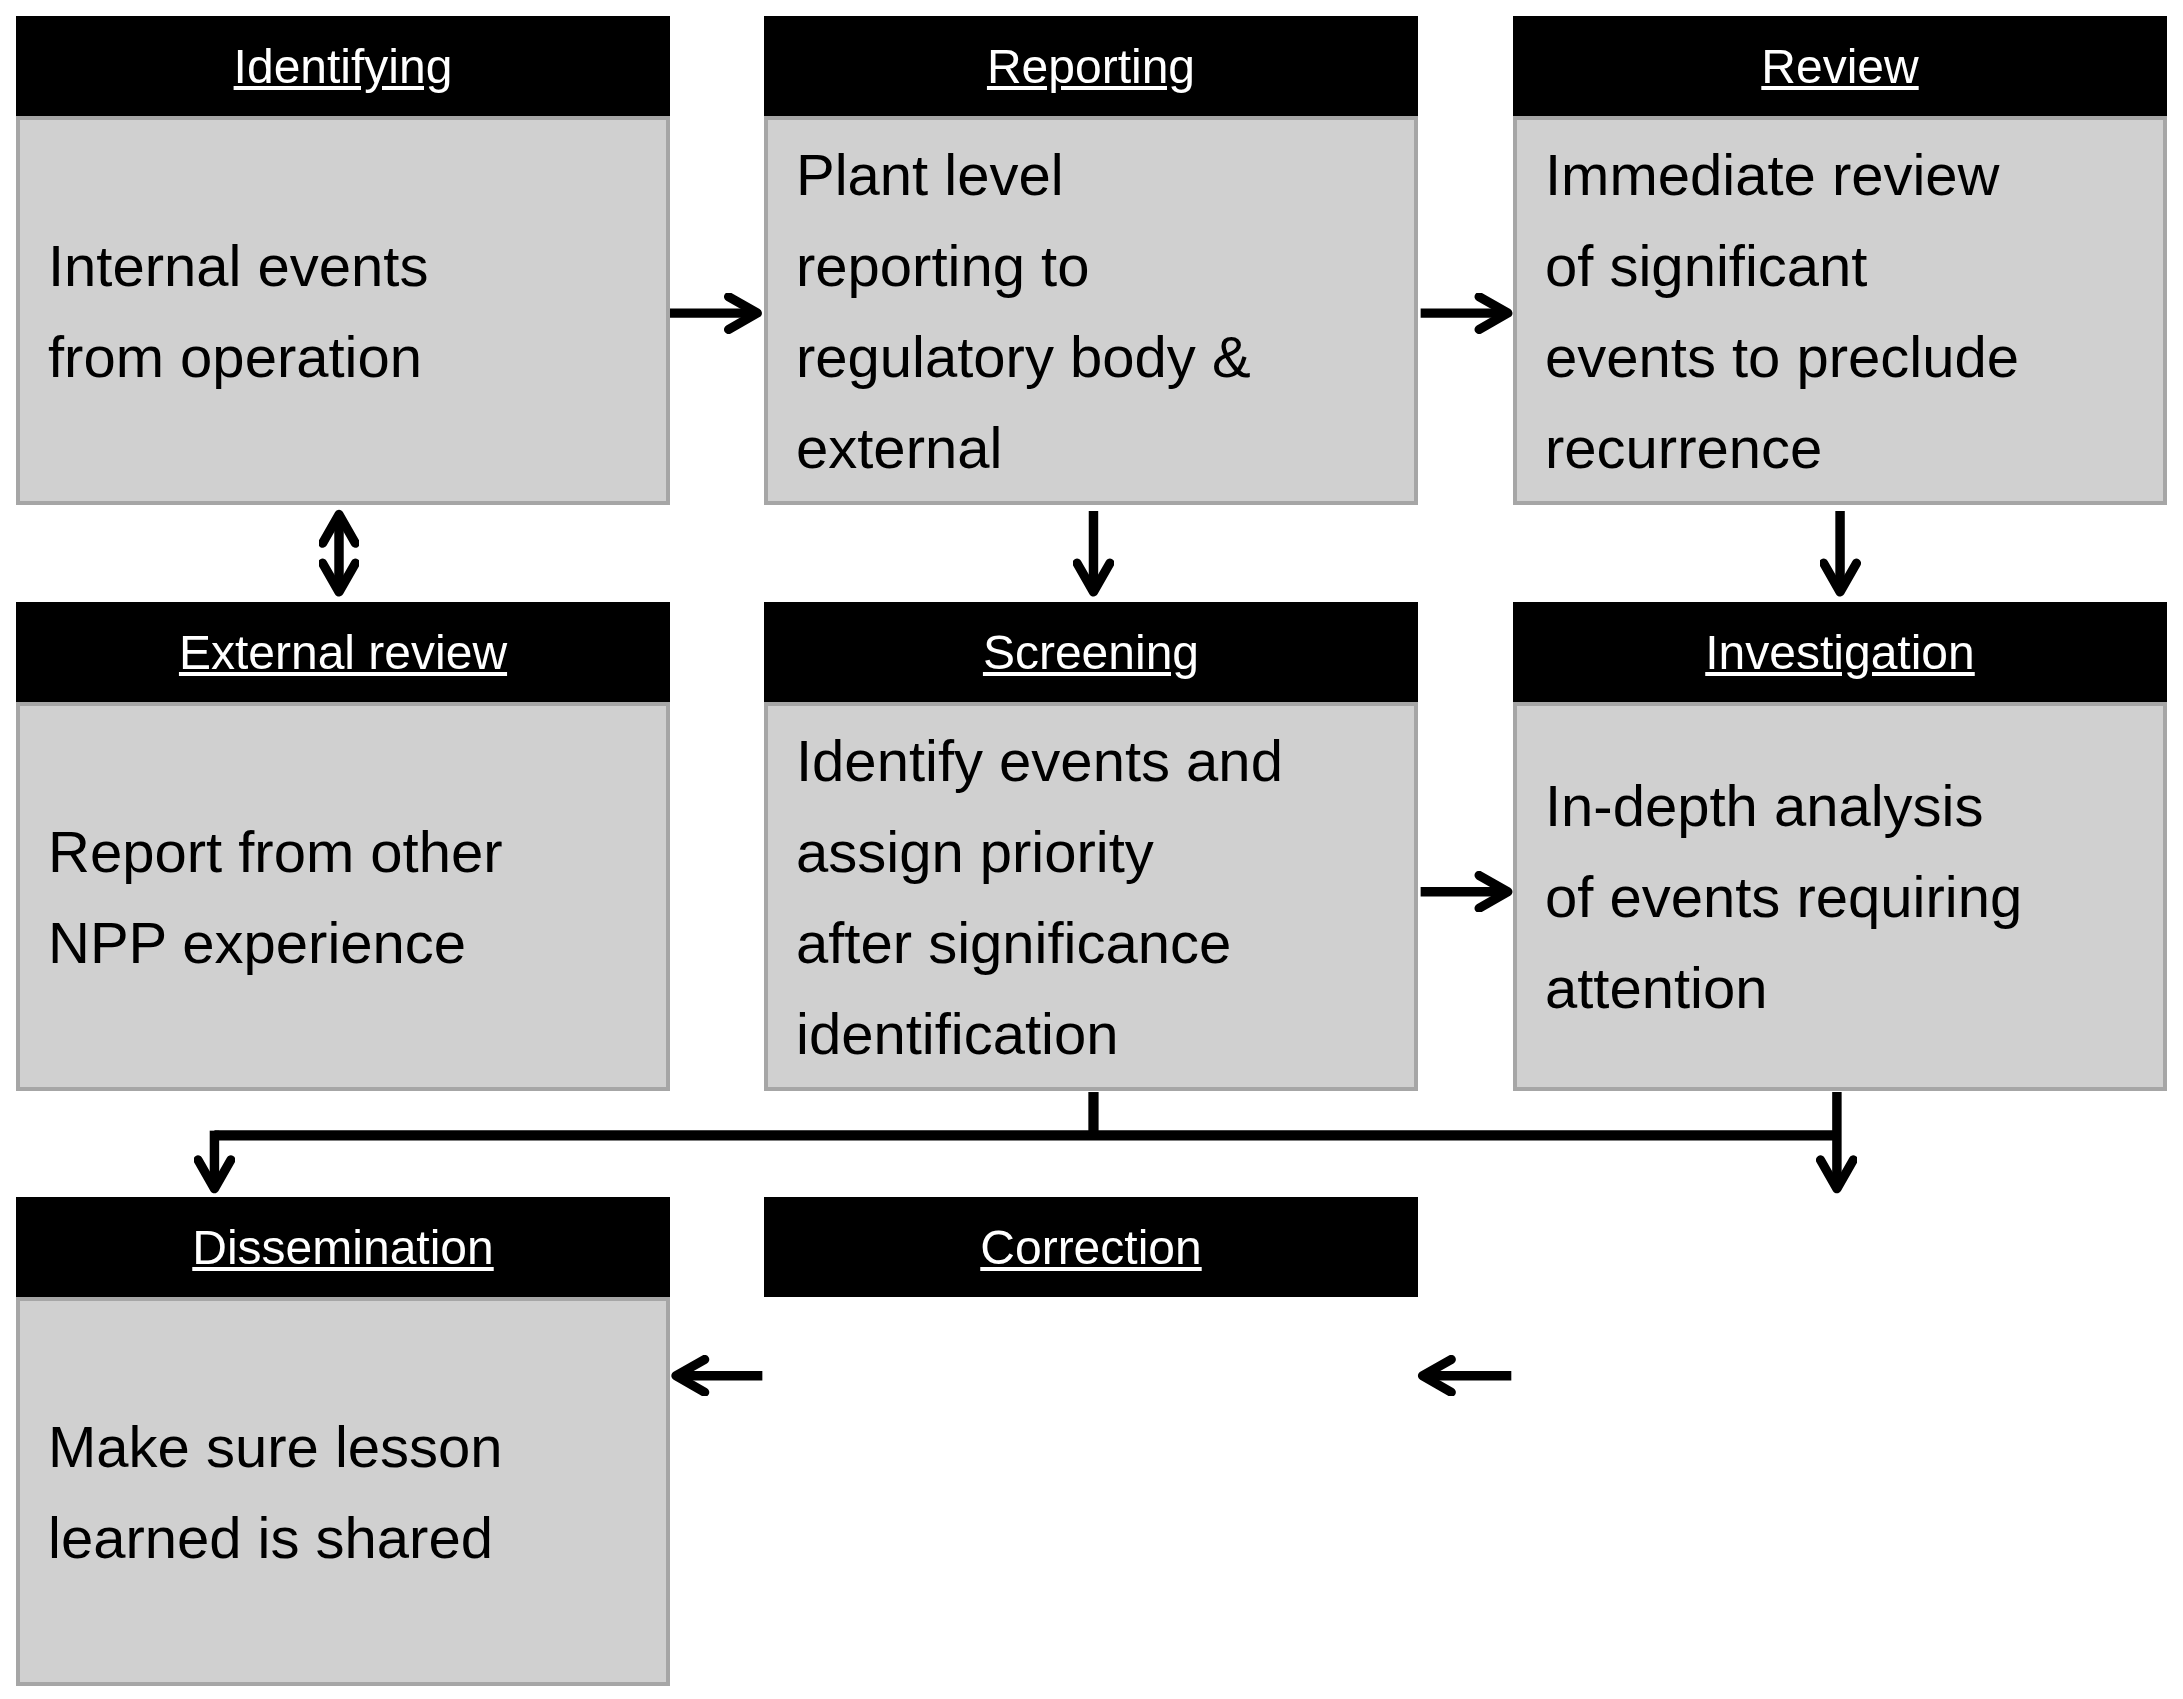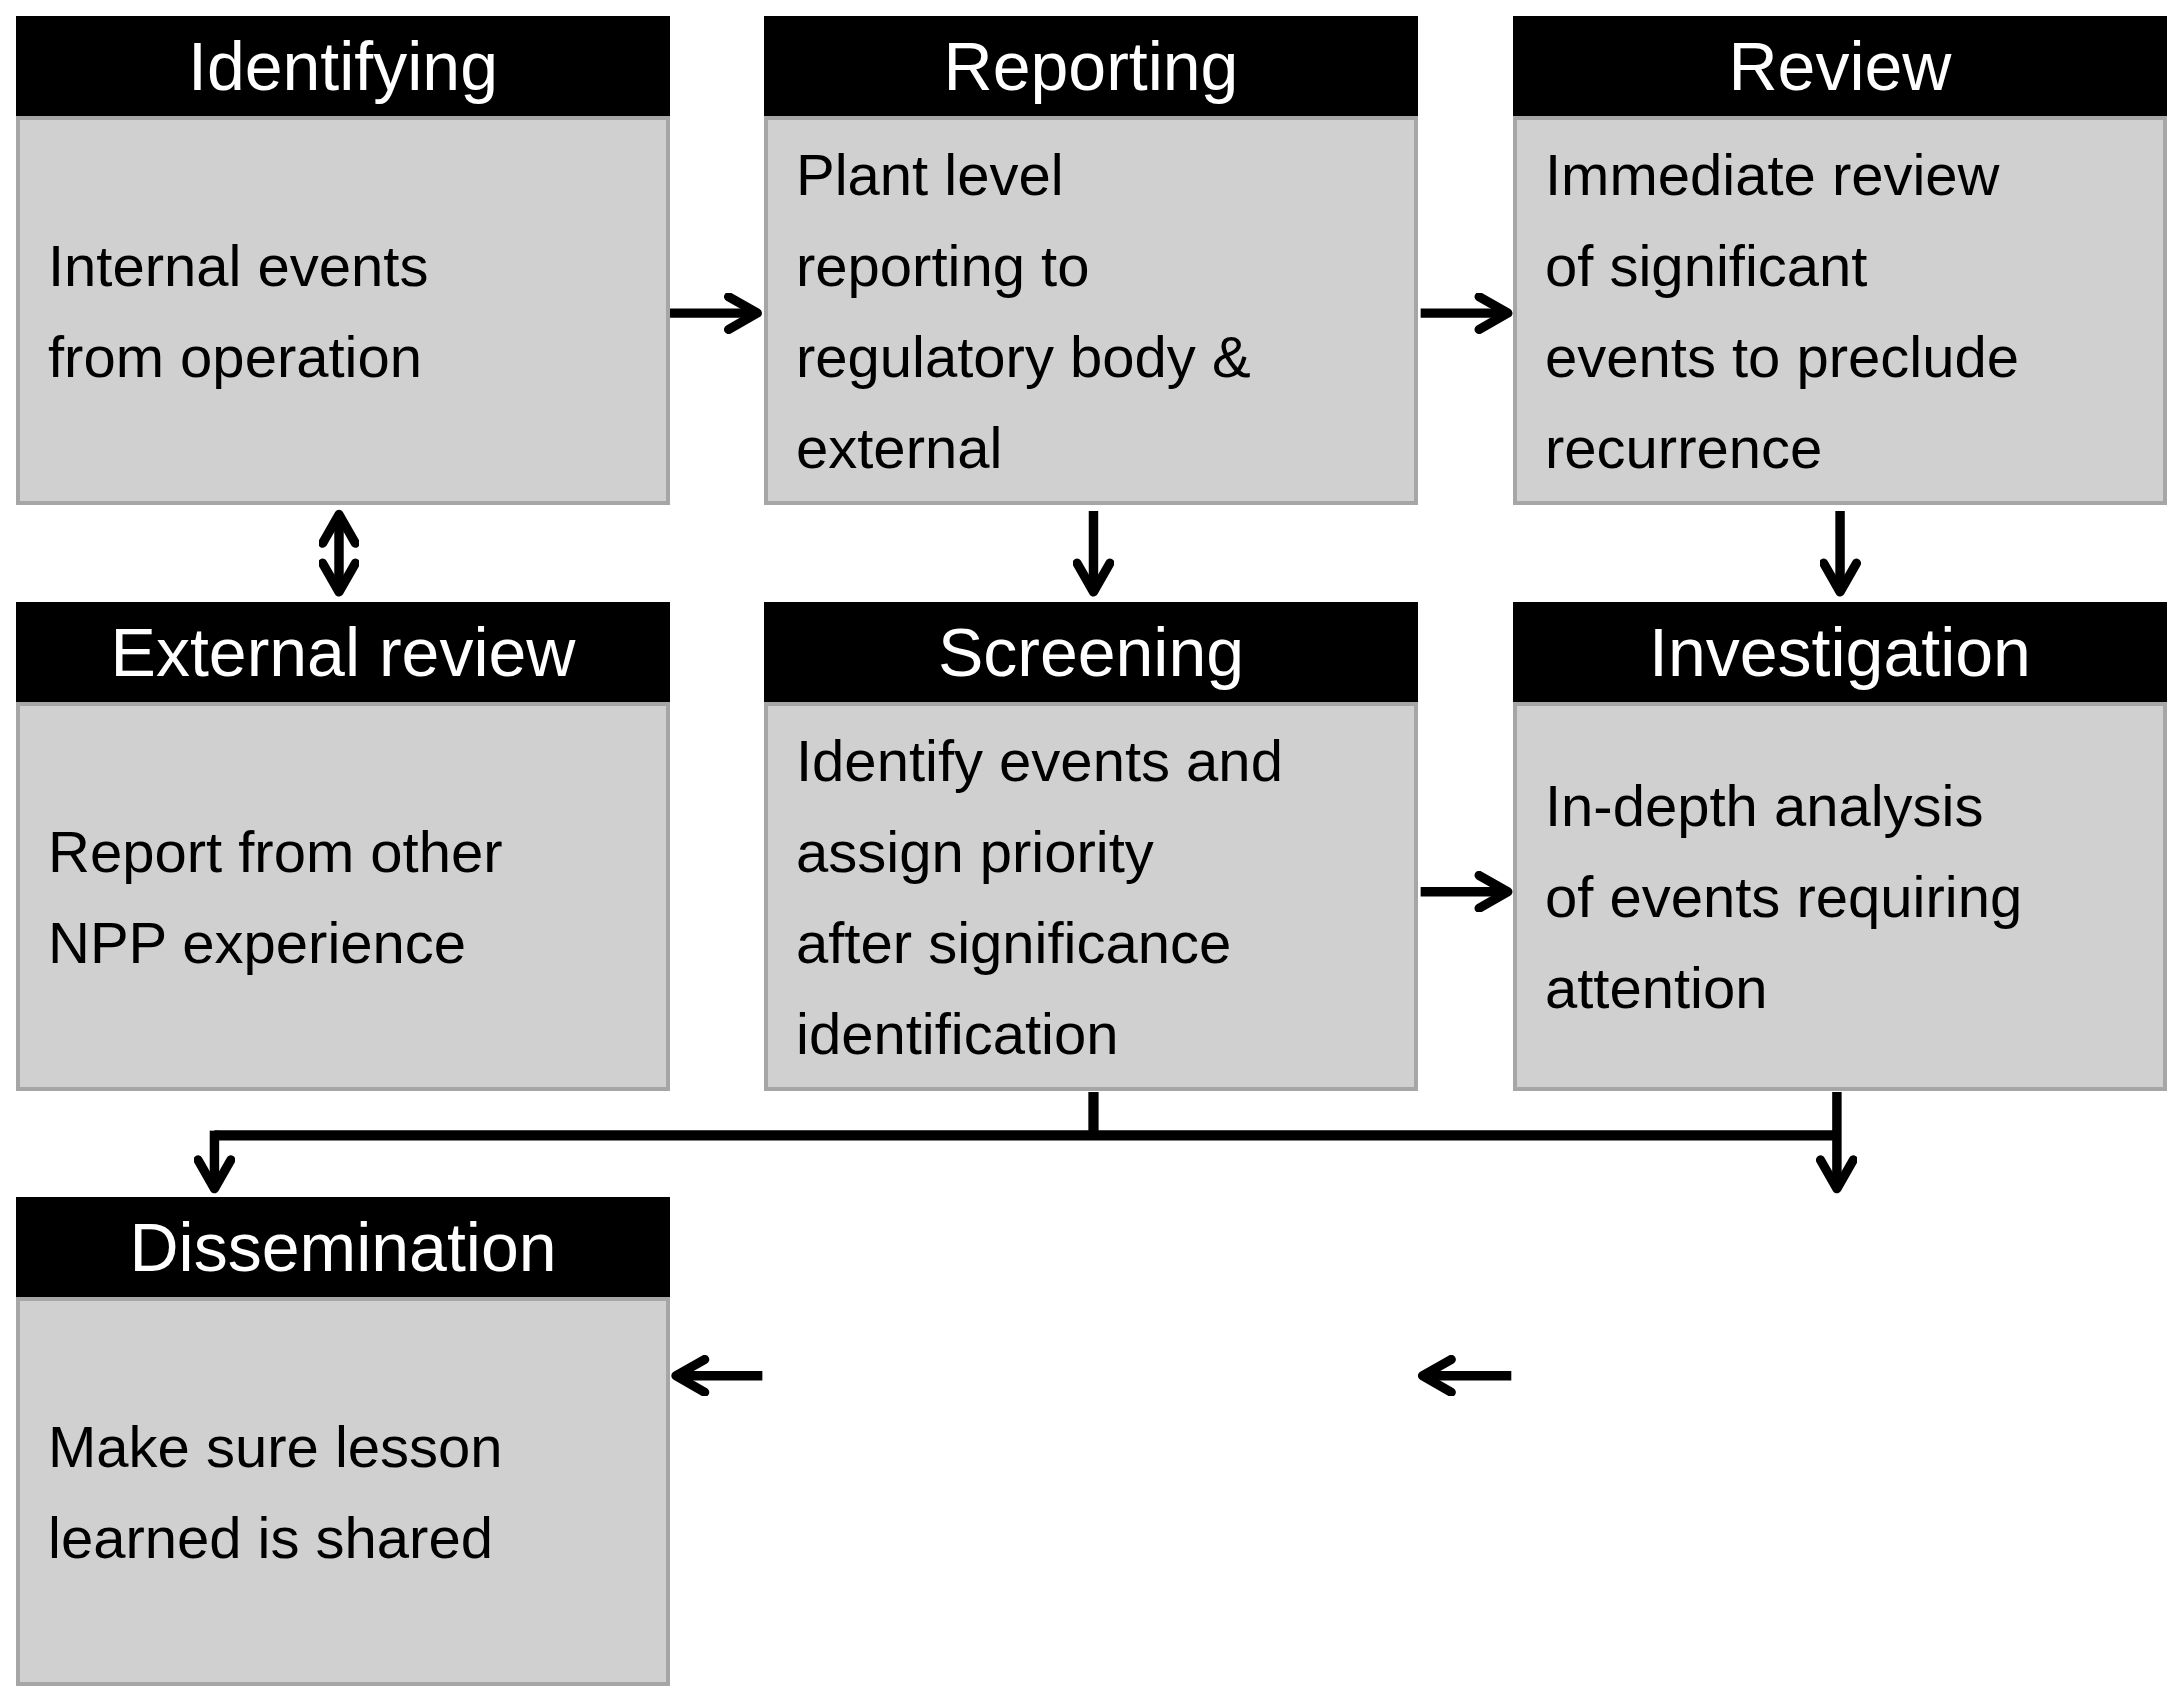--- a/index.html
+++ b/index.html
@@ -10,22 +10,23 @@
     font-family:"Liberation Sans", sans-serif;
     overflow:hidden;
   }
   svg.arrows{position:absolute;left:0;top:0;width:2183px;height:1700px;z-index:1;}
   .box{position:absolute;width:654px;height:489px;z-index:2;}
   .box .hd{
     height:100px;
     background:#000000;
     color:#ffffff;
     display:flex;align-items:center;justify-content:center;
-    font-size:68px;
+    font-size:48px;
     letter-spacing:0px;
+    text-decoration:underline;
   }
   .box .bd{
     height:389px;
     box-sizing:border-box;
     background:#d0d0d0;
     border:4.7px solid #a6a6a6;
     color:#000000;
     display:flex;align-items:center;
     padding:12px 28px;
     font-size:58px;
@@ -110,17 +111,18 @@
 attention</div>
   </div>
 
   <div class="box" id="b6">
     <div class="hd">Dissemination</div>
     <div class="bd">Make sure lesson
 learned is shared</div>
   </div>
 
   <div class="box" id="b7">
+    <div class="hd">Correction</div>
   </div>
 
 
 </div>
 
 
 </body></html>

